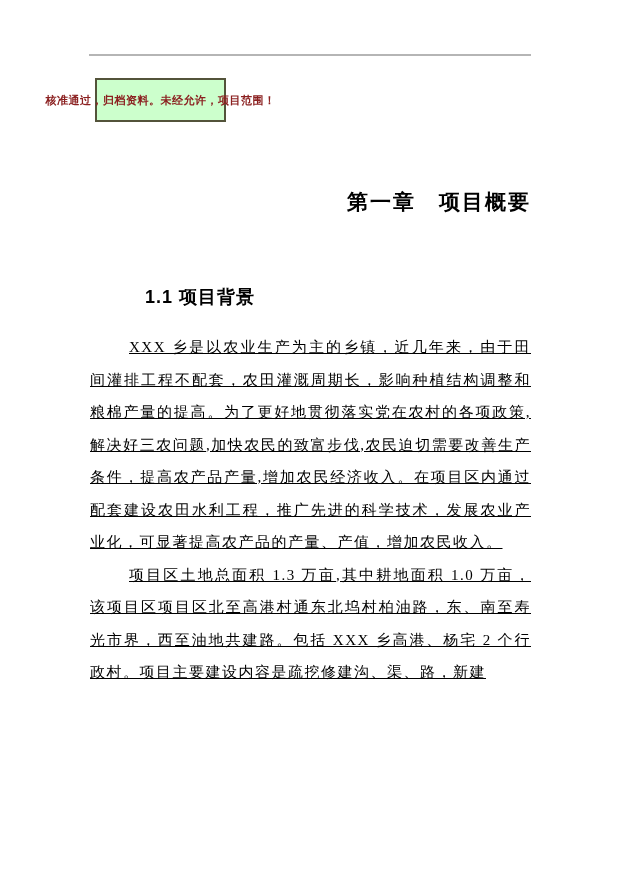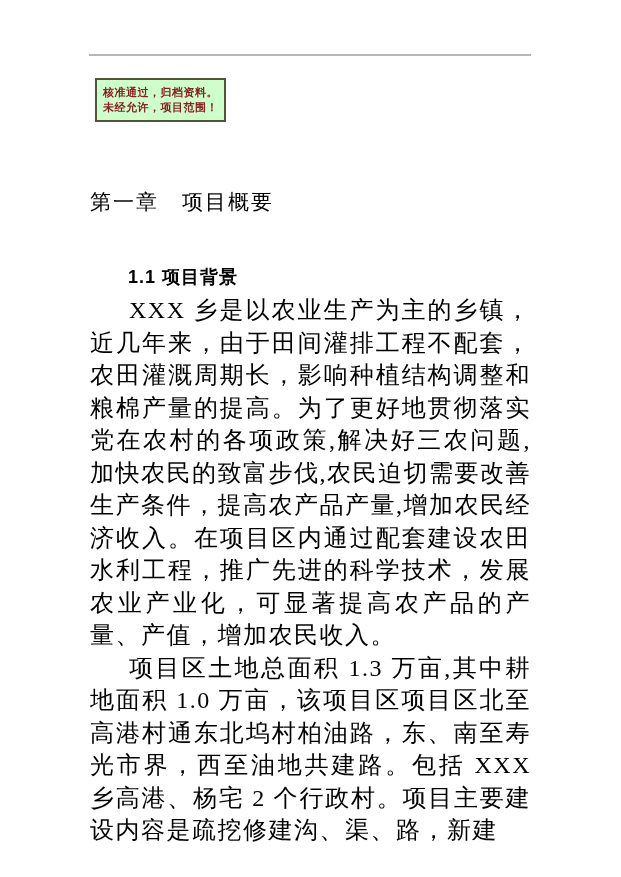--- a/index.html
+++ b/index.html
@@ -22,21 +22,21 @@
   .stamp {
     position: absolute;
     left: 95px;
     top: 78px;
     width: 131px;
     height: 44px;
     box-sizing: border-box;
     background: #ccffcc;
     border: 2px solid #53533a;
     display: flex;
-    flex-direction: column;
+    flex-direction: row;
     justify-content: center;
     align-items: center;
   }
   .stamp-line {
     font-family: "Liberation Sans", sans-serif;
     font-weight: bold;
     font-size: 11px;
     line-height: 15px;
     color: #8b2020;
     letter-spacing: 0.5px;
@@ -44,44 +44,45 @@
   }
   .content {
     position: absolute;
     left: 90px;
     top: 186px;
     width: 441px;
   }
   .doc-title {
     font-family: "Liberation Serif", serif;
     font-size: 21px;
-    font-weight: normal;
+    font-weight: bold;
     line-height: 33px;
-    text-align: left;
+    text-align: right;
     letter-spacing: 2px;
-    margin: 0 0 42px 0;
+    margin: 0 0 62px 0;
   }
   .sec-heading {
     font-family: "Liberation Sans", sans-serif;
     font-size: 18px;
     font-weight: bold;
     line-height: 33px;
-    margin: 0;
+    margin: 17px;
     text-indent: 38px;
     letter-spacing: 1px;
   }
   .para {
     font-family: "Liberation Serif", serif;
-    font-size: 24px;
+    font-size: 15px;
     line-height: 32.5px;
     margin: 0;
     text-align: justify;
     text-justify: inter-ideograph;
     text-indent: 39px;
     letter-spacing: 1.5px;
+    text-decoration: underline;
   }
 </style>
 </head>
 <body>
 
 <div class="page">
 
   <div class="top-rule"></div>
 
   <div class="stamp">

